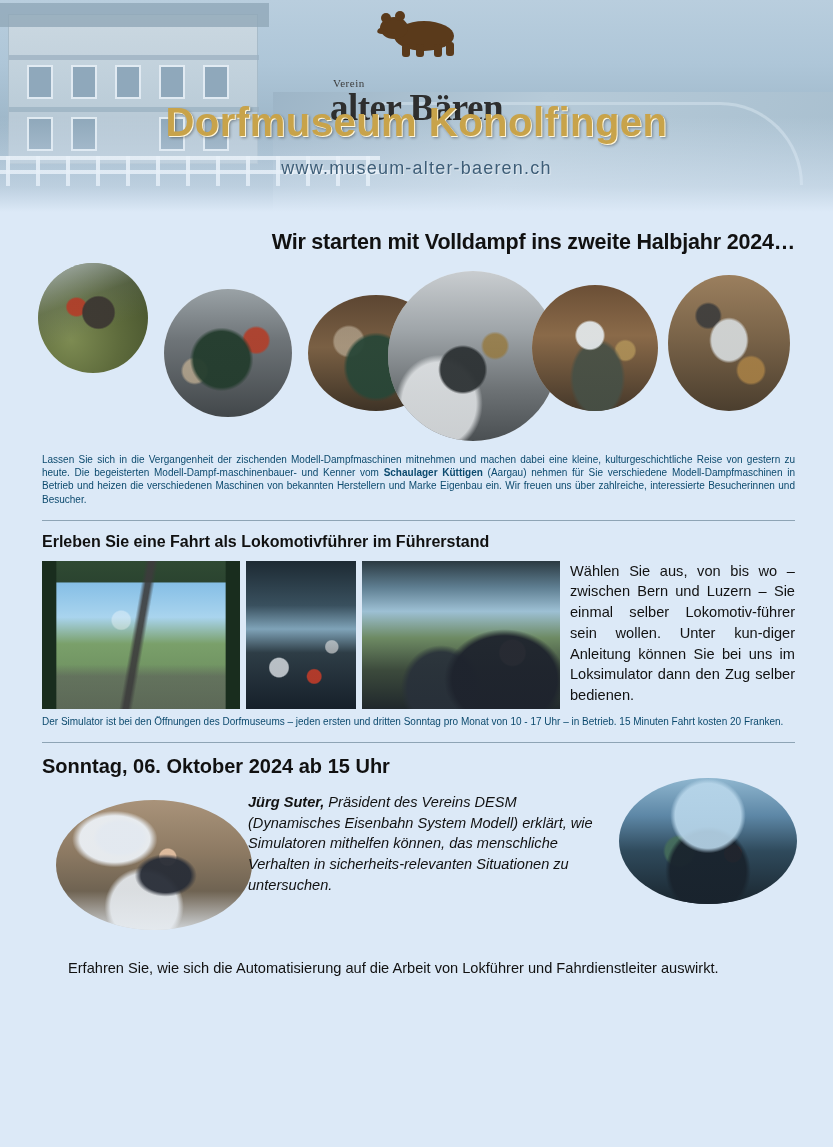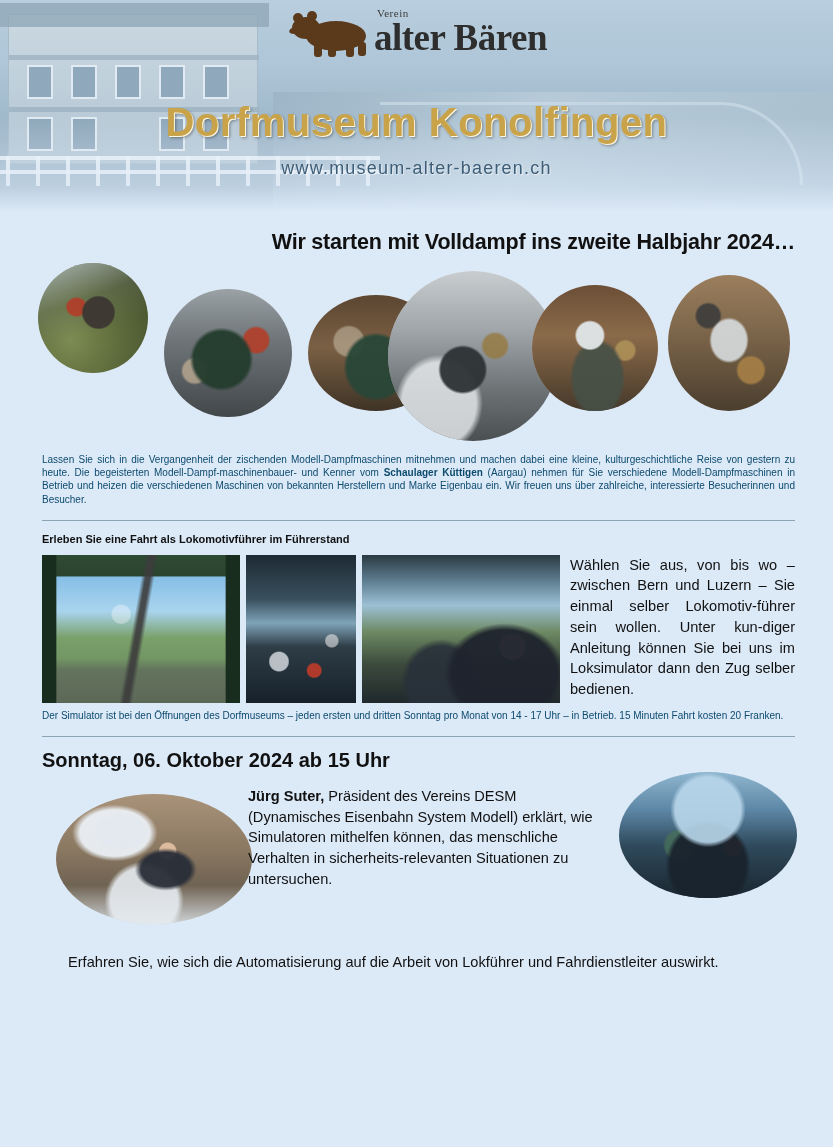--- a/index.html
+++ b/index.html
@@ -67,21 +67,21 @@
   }
   .fence .rail {
     position: absolute; left: 0; width: 380px; height: 4px; background: #eef4f9; opacity: .85;
   }
   .banner-fade {
     position: absolute; inset: 0;
     background: linear-gradient(to bottom, rgba(220,233,247,0) 55%, rgba(220,233,247,.55) 88%, rgba(220,233,247,1) 100%);
   }
   .logo-wrap {
     position: absolute; left: 0; right: 0; top: 6px;
-    display: flex; align-items: center; justify-content: center; gap: 2px;
+    display: flex; align-items: center; justify-content: center; gap: 20px; flex-direction: column;
   }
   .bear {
     width: 86px; height: 52px; position: relative;
   }
   .logo-text { text-align: left; line-height: 1; }
   .logo-verein {
     font-size: 11px; color: #3b3b3b; letter-spacing: .5px; margin-left: 3px;
     font-family: "Liberation Serif", serif;
   }
   .logo-main {
@@ -128,21 +128,21 @@
   .ov-inner { position: absolute; inset: 0; }
 
   p.body, .body {
     font-size: 10px; line-height: 1.32; color: #0c4a6e; text-align: justify;
     margin: 12px 0 4px 0;
   }
   .hr {
     height: 1px; background: #8ea4b5; margin: 14px 0 12px 0; border: 0;
   }
   h2.sub {
-    font-size: 11px; font-weight: bold; color: #111; margin: 0 0 10px 0;
+    font-size: 16px; font-weight: bold; color: #111; margin: 0 0 10px 0;
   }
 
   
   .cabrow { display: flex; gap: 6px; float: left; margin: 0 10px 2px 0; }
   .cab { width: 198px; height: 148px; position: relative; overflow: hidden; }
   .cab.small { width: 110px; }
   .rt-text {
     font-size: 14.6px; line-height: 1.42; text-align: justify; color: #111;
   }
 
@@ -154,21 +154,21 @@
   .oval-speaker {
     position: absolute; left: 14px; top: 12px; width: 196px; height: 130px;
     border-radius: 50%; overflow: hidden;
   }
   .oval-sim {
     position: absolute; right: -2px; top: -10px; width: 178px; height: 126px;
     border-radius: 50%; overflow: hidden;
   }
   .speaker-text {
     position: absolute; left: 206px; right: 190px; top: 4px;
-    font-size: 14.6px; line-height: 1.42; color: #111; text-align: left;
+    font-size: 14.6px; line-height: 1.42; color: #111; text-align: left; font-style: italic;
   }
   .closing {
     margin: 10px 0 0 0; font-size: 14.6px; line-height: 1.42; color: #111;
   }
   .closing .ind { display: block; text-indent: 26px; }
   b { font-weight: bold; }
 </style>
 </head>
 <body>
 
@@ -318,21 +318,21 @@
         <div class="ov-inner" style="background:linear-gradient(to bottom,#2b3a42 0%,#5f7f92 18%,#9dc0d4 34%,#6d8a63 52%,#3c4a3c 74%,#20282c 100%);"></div>
         <div class="ov-inner" style="background:
           radial-gradient(ellipse at 72% 80%, rgba(30,35,45,.95) 0 26%, rgba(0,0,0,0) 30%),
           radial-gradient(ellipse at 40% 86%, rgba(40,48,58,.9) 0 20%, rgba(0,0,0,0) 24%),
           radial-gradient(circle at 76% 62%, rgba(225,190,160,.9) 0 7%, rgba(0,0,0,0) 8%);"></div>
       </div>
     </div>
     <div class="rt-text">Wählen Sie aus, von bis wo – zwischen Bern und Luzern – Sie einmal selber Lokomotiv-führer sein wollen. Unter kun-diger Anleitung können Sie bei uns im Loksimulator dann den Zug selber bedienen.</div>
   </div>
 
-  <p class="body" style="margin-top:4px;">Der Simulator ist bei den Öffnungen des Dorfmuseums – jeden ersten und dritten Sonntag pro Monat von 14 - 17 Uhr – in Betrieb. 15 Minuten Fahrt kosten 20 Franken.</p>
+  <p class="body" style="margin-top:4px;">Der Simulator ist bei den Öffnungen des Dorfmuseums – jeden ersten und dritten Sonntag pro Monat von 10 - 17 Uhr – in Betrieb. 15 Minuten Fahrt kosten 20 Franken.</p>
 
   <hr class="hr">
 
   <h2 class="big">Sonntag, 06. Oktober 2024 ab 15 Uhr</h2>
 
   <div class="speaker-row">
     <div class="oval-speaker">
       <div class="ov-inner" style="background:linear-gradient(to bottom,#a9937a 0%,#8d7a63 40%,#6f6352 70%,#cfd3d6 100%);"></div>
       <div class="ov-inner" style="background:
         radial-gradient(ellipse at 30% 30%, rgba(235,240,245,.95) 0 18%, rgba(0,0,0,0) 22%),

